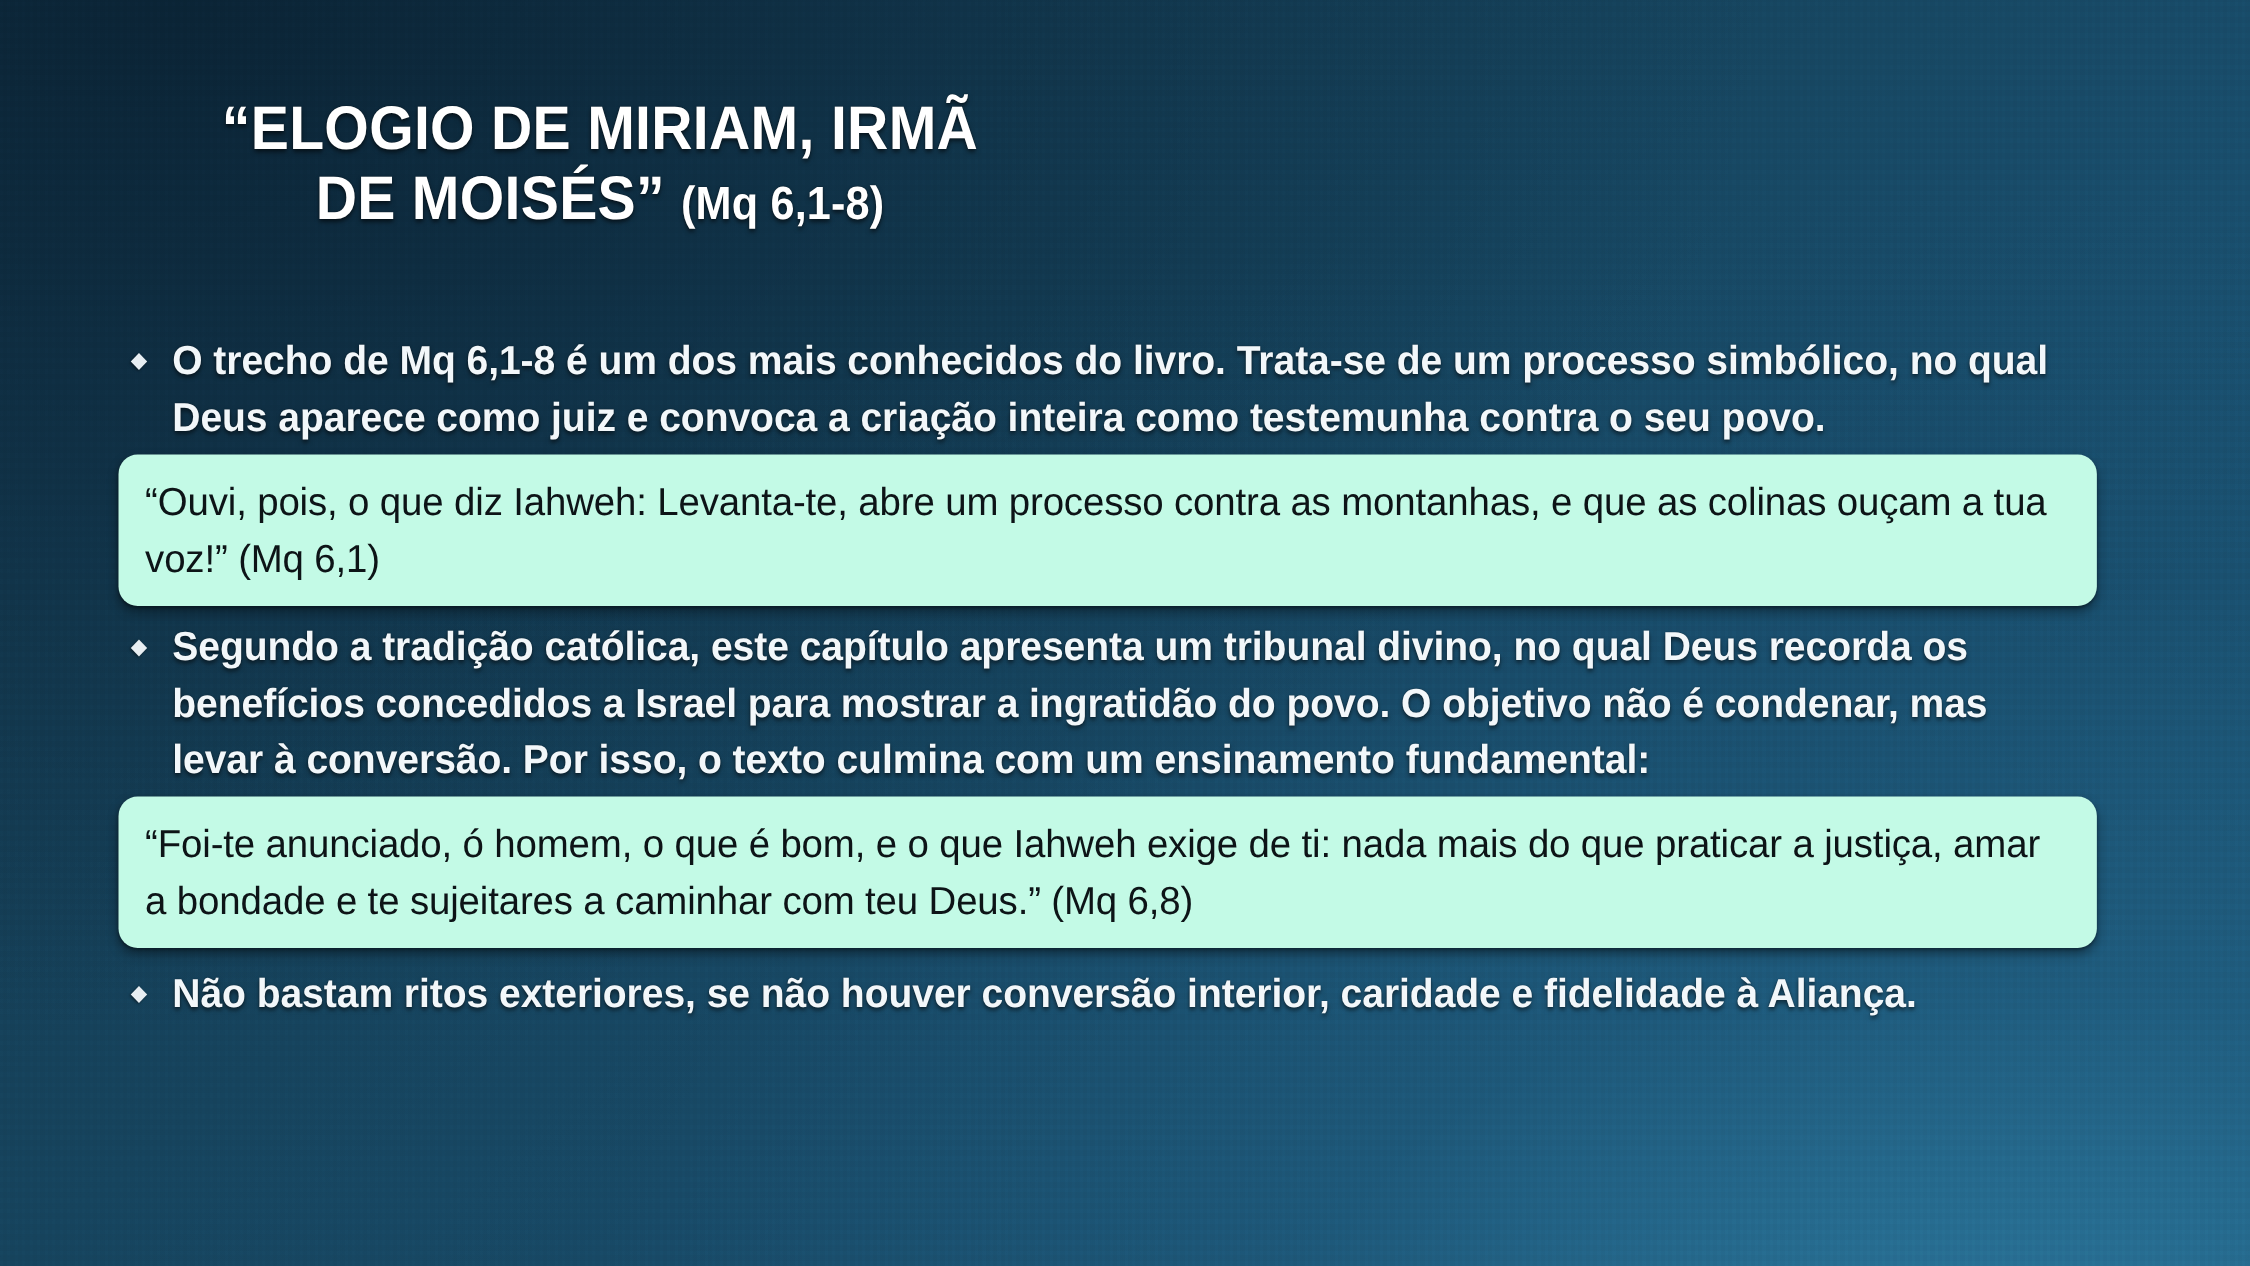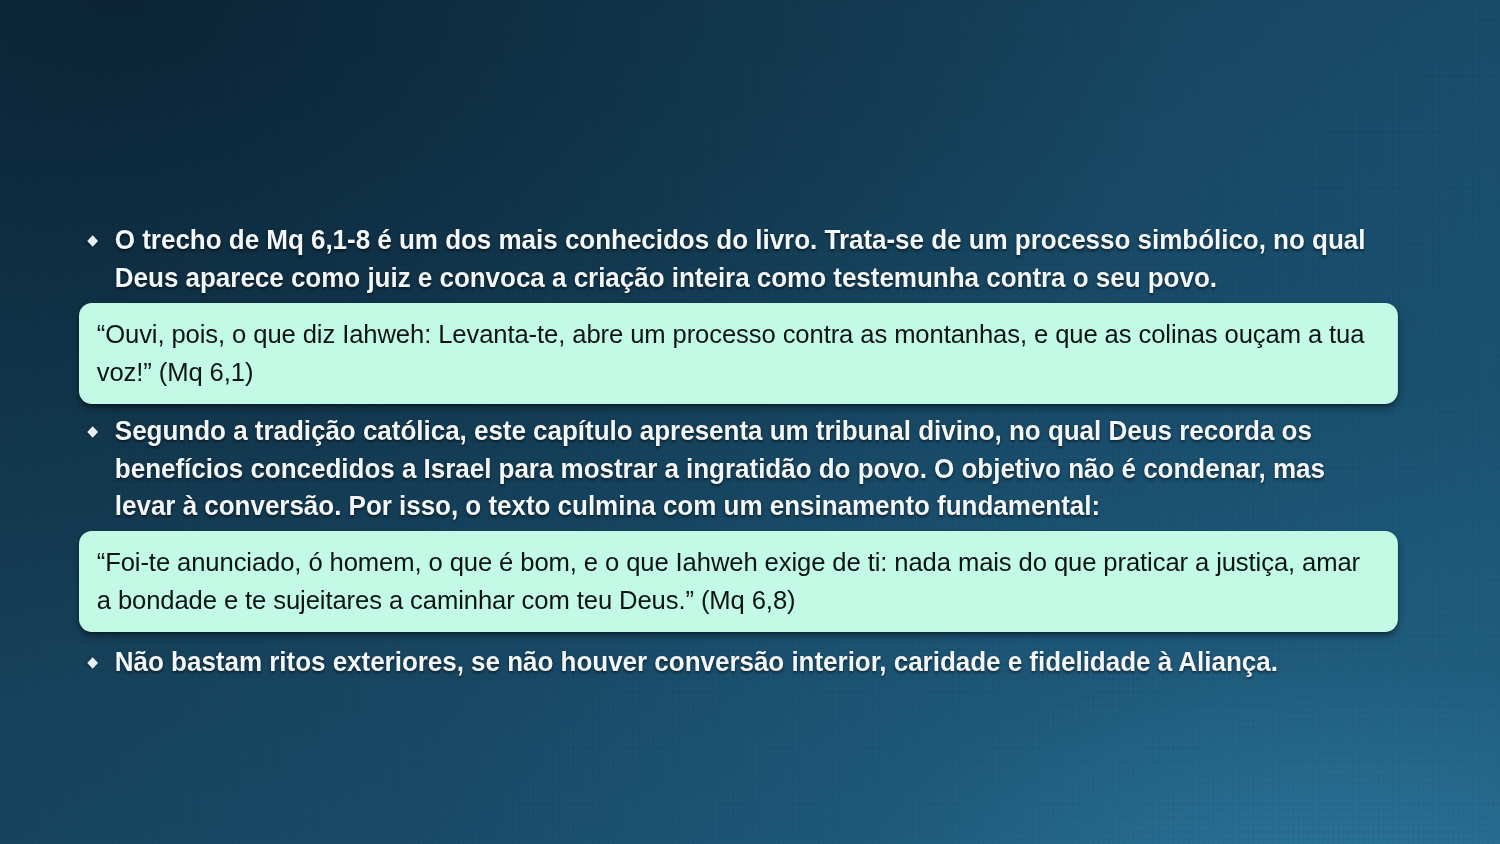--- a/index.html
+++ b/index.html
@@ -130,20 +130,24 @@
     box-shadow: 0 4px 7px rgba(0,0,0,0.40), 0 1px 2px rgba(0,0,0,0.30);
   }
   .quote-box.q1 { margin-top: 5px; margin-bottom: 9px; }
   .quote-box.q2 { margin-top: 3px; margin-bottom: 12px; }
 </style>
 </head>
 <body>
 
 <div id="slide">
 
+  <div class="title-block">
+    <div class="title-line">“ELOGIO DE MIRIAM, IRMÃ</div>
+    <div class="title-line"><span>DE MOISÉS”</span> <span class="ref">(Mq 6,1-8)</span></div>
+  </div>
 
   <div class="body-area">
 
     <p class="bullet b1">
       <span class="marker"></span>
       <span>O trecho de Mq 6,1-8 é um dos mais conhecidos do livro. Trata-se de um processo simbólico, no qual Deus aparece como juiz e convoca a criação inteira como testemunha contra o seu povo.</span>
     </p>
 
     <div class="quote-box q1">
       <span>“Ouvi, pois, o que diz Iahweh: Levanta-te, abre um processo contra as montanhas, e que as colinas ouçam a tua voz!” (Mq 6,1)</span>

